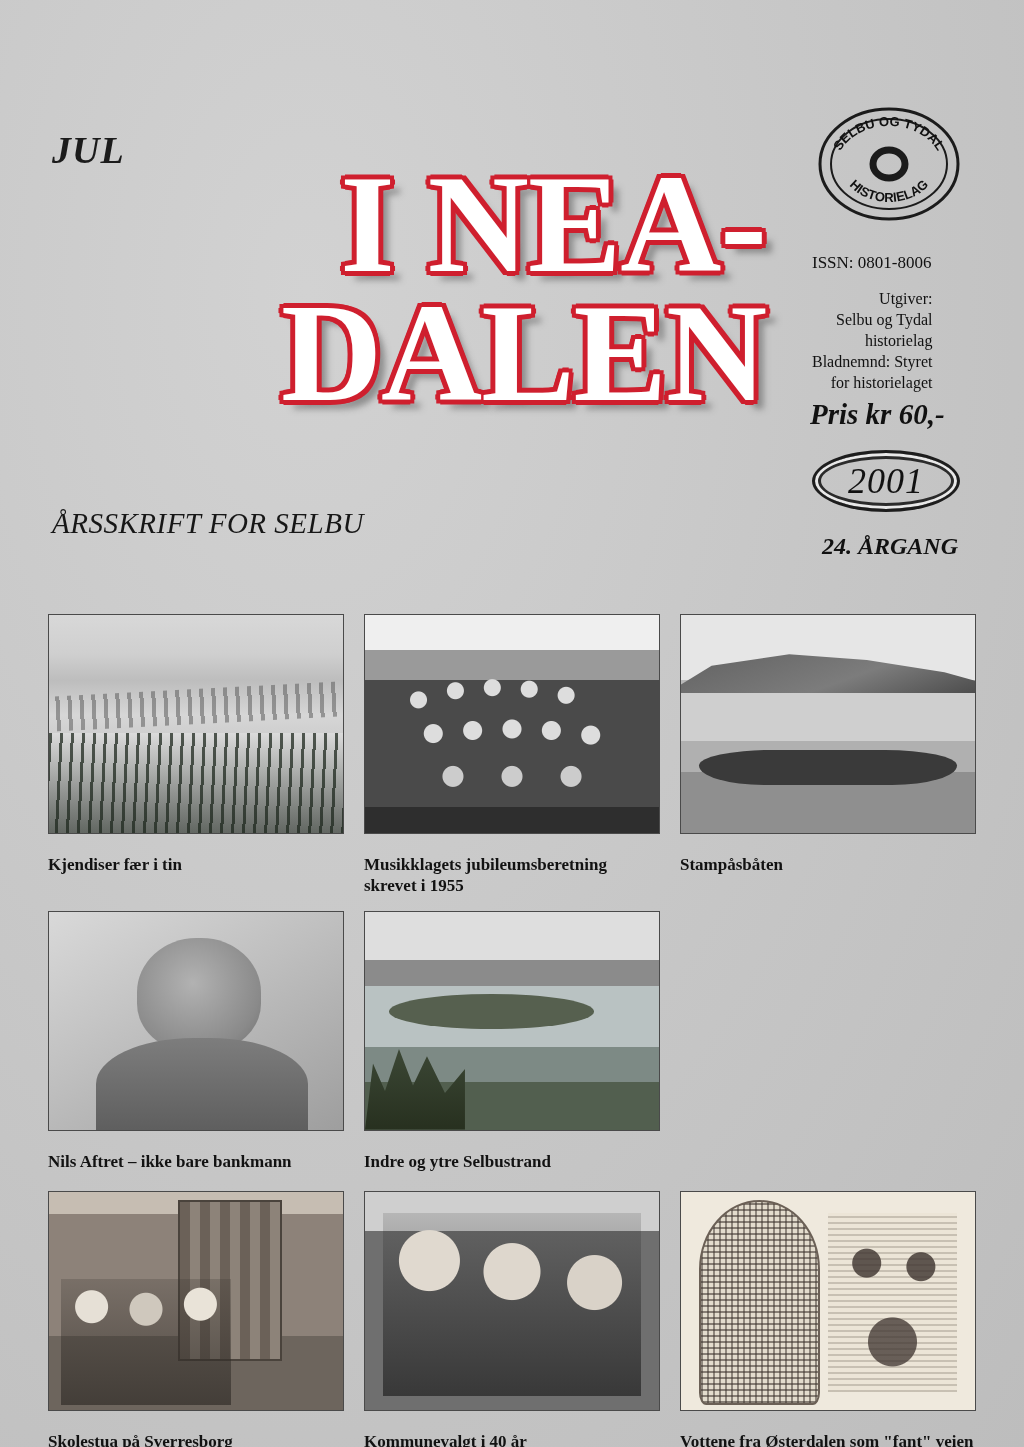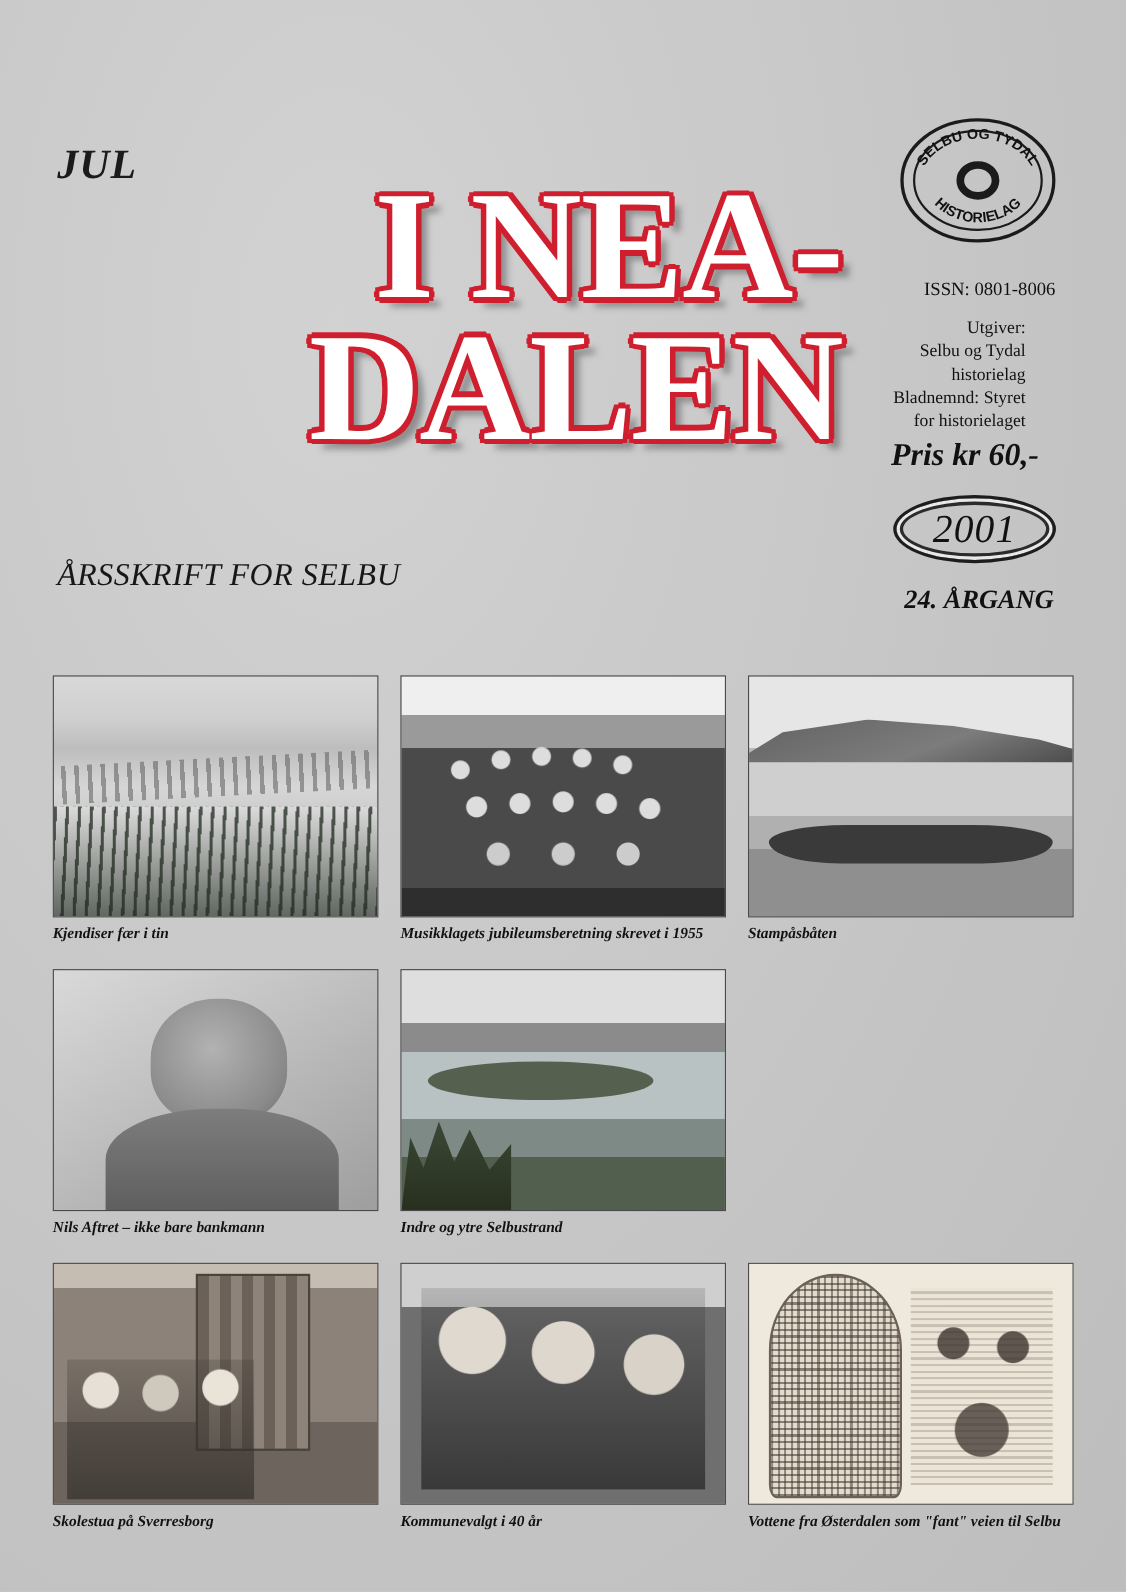--- a/index.html
+++ b/index.html
@@ -82,21 +82,20 @@
     width: 142px;
     height: 116px;
   }
   .logo svg { display:block; }
   .issn {
     position: absolute;
     left: 812px;
     top: 253px;
     font-size: 17px;
     color: #111;
-    margin-left: 28px;
   }
   .publisher {
     position: absolute;
     left: 812px;
     top: 288px;
     font-size: 16px;
     color: #111;
     line-height: 1.32;
   }
   .price {
@@ -162,23 +161,22 @@
   .photo {
     width: 296px;
     height: 220px;
     border: 1px solid #4a4a4a;
     box-sizing: border-box;
     position: relative;
     overflow: hidden;
     background: #8e8e8e;
   }
   .caption {
-    margin-top: 7px;
-    font-size: 14px;
-    font-style: italic;
+    margin-top: 20px;
+    font-size: 17px;
     font-weight: bold;
     color: #121212;
     line-height: 1.25;
     min-height: 26px;
   }
   
   .ph-winter {
     background:
       linear-gradient(180deg,#d8d8d8 0%,#cfcfcf 18%,#bdbdbd 30%,#d6d6d6 46%,#c2c2c2 70%,#9d9d9d 100%);
   }

